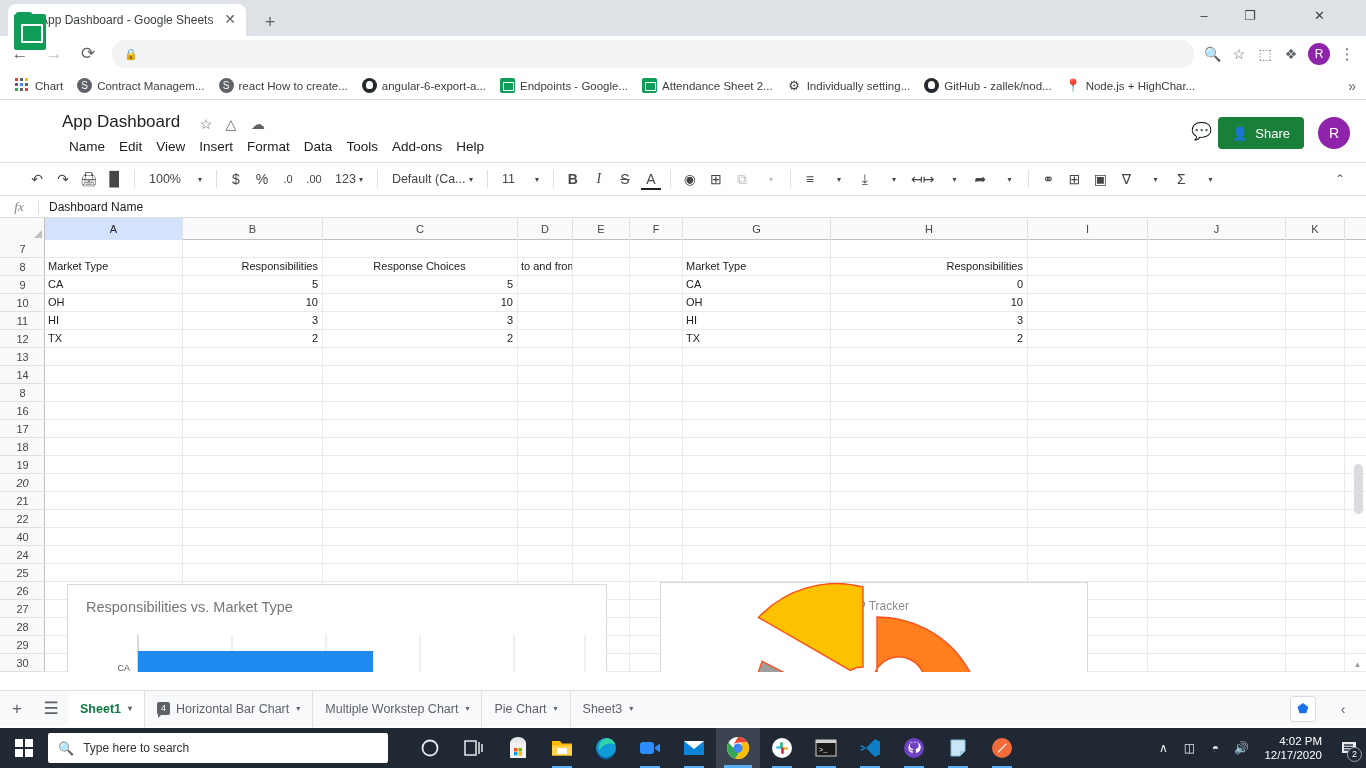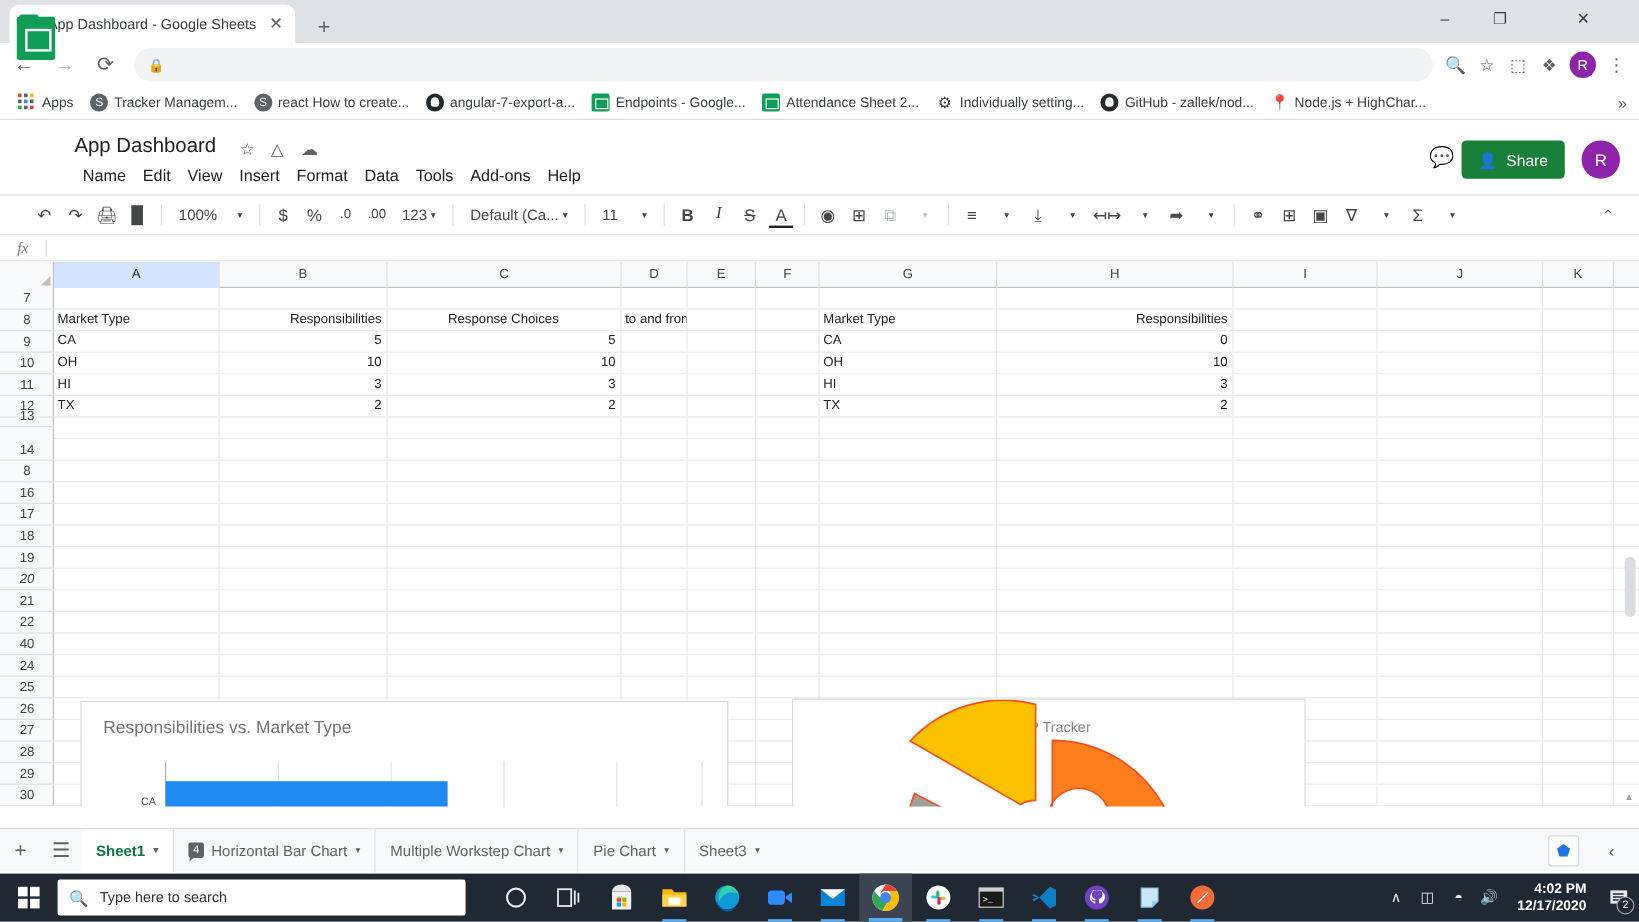--- a/index.html
+++ b/index.html
@@ -294,21 +294,21 @@
   }
   .tb-ico.active::after { content:""; position:absolute; left:8px; right:8px; bottom:0;
     height:3px; background:#5ab0f7; }
   .tb-ico.running::after { content:""; position:absolute; left:12px; right:12px; bottom:0;
     height:2px; background:#5ab0f7; }
   .tb-ico.sel { background:#3b4450; }
   #tray { margin-left:auto; display:flex; align-items:center; height:40px; }
   .tray-ico { width:26px; height:40px; display:flex; align-items:center;
     justify-content:center; color:#e8eaed; font-size:12px; cursor:pointer; }
   #clock { color:#fff; font-size:11.5px; line-height:14px; text-align:right;
-    padding:0 10px; cursor:pointer;font-weight:bold; }
+    padding:0 10px; cursor:pointer; }
   #notif { width:34px; height:40px; display:flex; align-items:center;
     justify-content:center; position:relative; cursor:pointer; }
   #notif-badge {
     position:absolute; right:4px; bottom:6px; width:15px; height:15px;
     border-radius:50%; background:#1f2833; border:1px solid #9aa3ad; color:#fff;
     font-size:9px; line-height:13px; text-align:center;
   }
 </style>
 </head>
 <body>
@@ -348,33 +348,33 @@
           <i></i>
           <i></i>
           <i></i>
           <i></i>
           <i></i>
           <i></i>
           <i></i>
           <i></i>
         </span>
     </span>
-    <span>Apps</span>
+    <span>Chart</span>
   </div>
   <div class="bm">
     <span class="bm-ico globe">S</span>
-    <span>Tracker Managem...</span>
+    <span>Contract Managem...</span>
   </div>
   <div class="bm">
     <span class="bm-ico globe">S</span>
     <span>react How to create...</span>
   </div>
   <div class="bm">
     <span class="bm-ico gh"></span>
-    <span>angular-7-export-a...</span>
+    <span>angular-6-export-a...</span>
   </div>
   <div class="bm">
     <span class="bm-ico gsheet"></span>
     <span>Endpoints - Google...</span>
   </div>
   <div class="bm">
     <span class="bm-ico gsheet"></span>
     <span>Attendance Sheet 2...</span>
   </div>
   <div class="bm">
@@ -473,20 +473,21 @@
   <div class="tb">∇</div>
   <div class="tb tb-caret">▾</div>
   <div class="tb">Σ</div>
   <div class="tb tb-caret">▾</div>
   <div id="toolbar-collapse">⌃</div>
 </div>
 
 <div id="formula-bar">
   <div id="fx-label">fx</div>
   <div id="fx-divider"></div>
+  <div id="formula-input">Dashboard Name</div>
 </div>
 
 <div id="grid-wrap">
   <div id="colhead">
     <div id="corner"></div>
     <div class="colcell sel" style="left:45px;width:138px">A</div>
     <div class="colcell" style="left:183px;width:140px">B</div>
     <div class="colcell" style="left:323px;width:195px">C</div>
     <div class="colcell" style="left:518px;width:55px">D</div>
     <div class="colcell" style="left:573px;width:57px">E</div>
@@ -498,21 +499,21 @@
     <div class="colcell" style="left:1286px;width:59px">K</div>
   </div>
 
   <div id="rowhead">
       <div class="rowcell" style="top: 0px;">7</div>
       <div class="rowcell" style="top: 18px;">8</div>
       <div class="rowcell" style="top: 36px;">9</div>
       <div class="rowcell" style="top: 54px;">10</div>
       <div class="rowcell" style="top: 72px;">11</div>
       <div class="rowcell" style="top: 90px;">12</div>
-      <div class="rowcell" style="top: 98px;">13</div>
+      <div class="rowcell" style="top: 108px;">13</div>
       <div class="rowcell" style="top: 126px;">14</div>
       <div class="rowcell" style="top: 144px;">8</div>
       <div class="rowcell" style="top: 162px;">16</div>
       <div class="rowcell" style="top: 180px;">17</div>
       <div class="rowcell" style="top: 198px;">18</div>
       <div class="rowcell" style="top: 216px;">19</div>
       <div class="rowcell" style="top: 234px; font-style: italic;">20</div>
       <div class="rowcell" style="top: 252px;">21</div>
       <div class="rowcell" style="top: 270px;">22</div>
       <div class="rowcell" style="top: 288px;">40</div>

